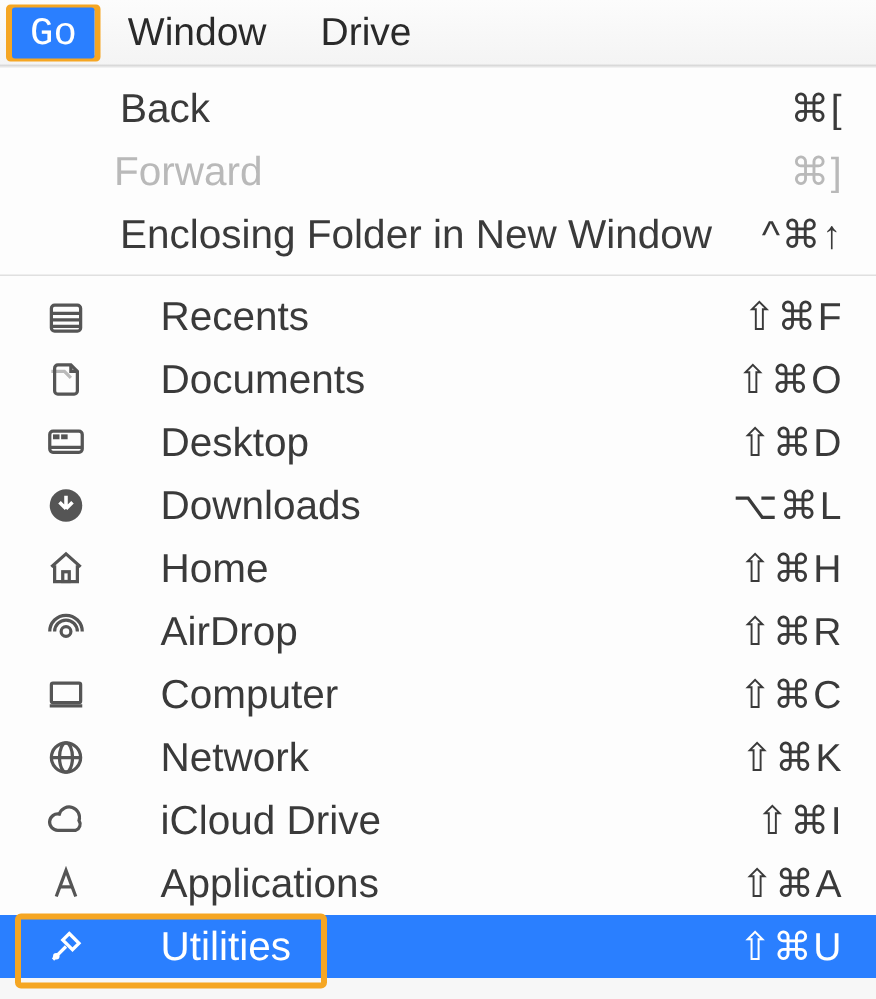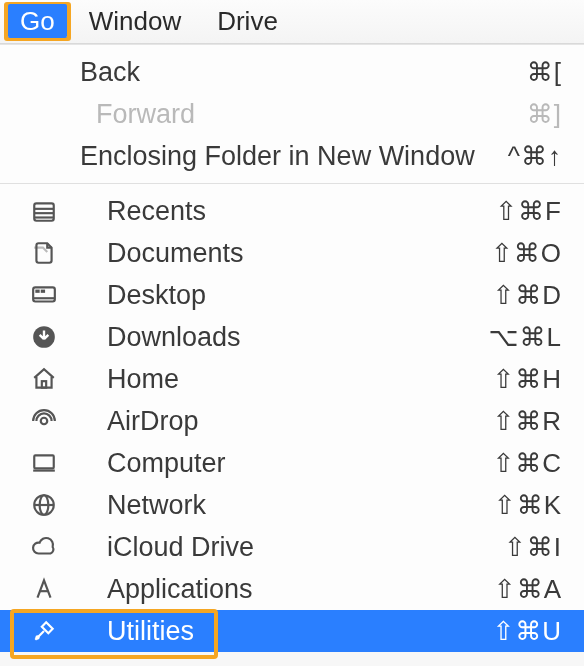--- a/index.html
+++ b/index.html
@@ -18,20 +18,21 @@
     font-weight: 400;
     padding: 4px 18px;
     color: #2a2a2a;
     cursor: default;
     border-radius: 2px;
   }
   .menubar-item.active {
     background: #2a7fff;
     color: #fff;
     padding: 4px 14px;
+    font-family: Liberation Mono, monospace;
   }
   .highlight-go {
     border: 4px solid #f5a623;
     border-radius: 3px;
     padding: 0;
   }
   .highlight-go .menubar-item.active { padding: 2px 12px; }
 
   .dropdown {
     background: #fdfdfd;
@@ -91,21 +92,21 @@
   <span class="menubar-item">Drive</span>
 </div>
 
 <div class="dropdown">
 
   <div class="menu-row" style="padding-left:40px">
     <span class="label">Back</span>
     <span class="shortcut">⌘[</span>
   </div>
 
-  <div class="menu-row disabled" style="padding-left:56px">
+  <div class="menu-row disabled" style="padding-left:36px">
     <span class="label">Forward</span>
     <span class="shortcut">⌘]</span>
   </div>
 
   <div class="menu-row" style="padding-left:40px">
     <span class="label">Enclosing Folder in New Window</span>
     <span class="shortcut">^⌘↑</span>
   </div>
 
   <div class="sep"></div>

